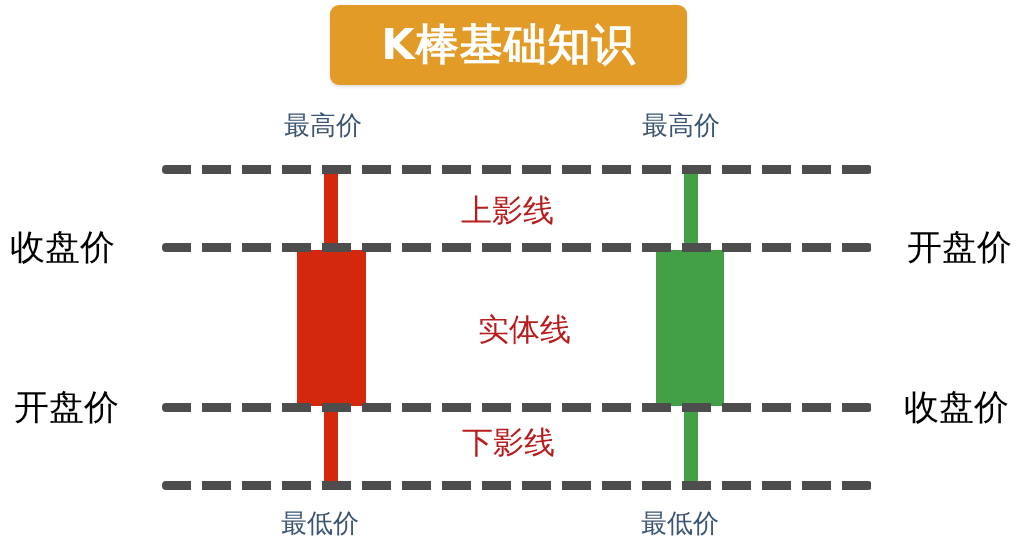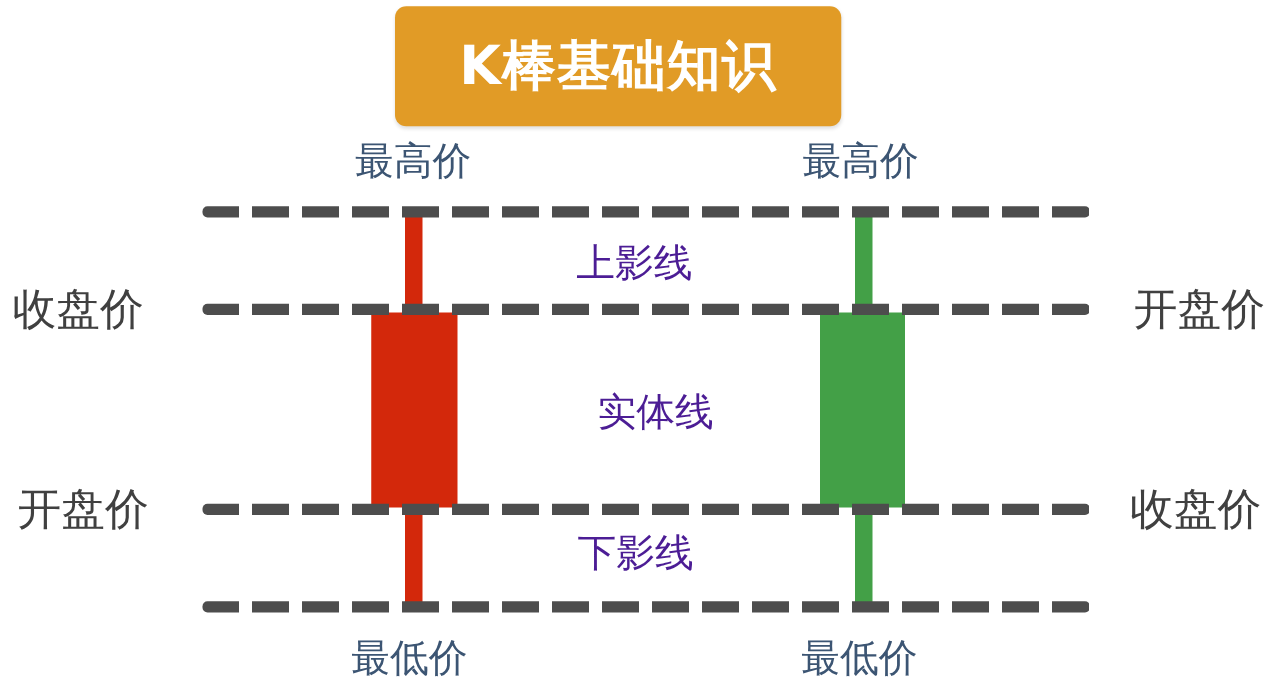--- a/index.html
+++ b/index.html
@@ -1,30 +1,30 @@
 <!DOCTYPE html>
 <html><head>
 <meta charset="utf-8">
 <style>
   html, body { margin: 0; padding: 0; background: #ffffff; }
   body { width: 1029px; height: 550px; position: relative; overflow: hidden;
          font-family: "DejaVu Sans", "Liberation Sans", sans-serif; }
-  .title-box { position: absolute; left: 316px; top: 5px; width: 357px; height: 96px;
+  .title-box { position: absolute; left: 330px; top: 5px; width: 357px; height: 80px;
                background: #e19b26; border-radius: 9px; box-shadow: 0 2px 3px rgba(0,0,0,0.12);
                display: flex; align-items: center; justify-content: center; }
   .title-text { color: #ffffff; font-weight: bold; font-size: 43px; letter-spacing: 1px; }
   .dash-line { position: absolute; left: 162px; width: 710px; height: 9px;
                background-image: repeating-linear-gradient(to right, #4d4d4d 0, #4d4d4d 29px, transparent 29px, transparent 40px);
                border-radius: 4px; }
   .dash-line::before { content: ""; }
   .wick { position: absolute; width: 14px; }
   .body { position: absolute; }
-  .label-blue { position: absolute; color: #3c5573; font-size: 31px; white-space: nowrap; }
-  .label-blue-lg { position: absolute; color: #404040; font-size: 35px; white-space: nowrap; }
-  .label-brown { position: absolute; color: #4c1d95; font-size: 31px; white-space: nowrap; }
+  .label-blue { position: absolute; color: #3c5573; font-size: 26px; white-space: nowrap; }
+  .label-blue-lg { position: absolute; color: #000000; font-size: 35px; white-space: nowrap; }
+  .label-brown { position: absolute; color: #b91c1c; font-size: 31px; white-space: nowrap; }
 </style>
 </head>
 <body>
 
 <div class="title-box">
   <span class="title-text">K棒基础知识</span>
 </div>
 
 <div class="wick" style="left:324px; top:171px; height:80px; background:#d3280b;"></div>
 <div class="body" style="left:297px; top:250px; width:69px; height:156px; background:#d3280b;"></div>

